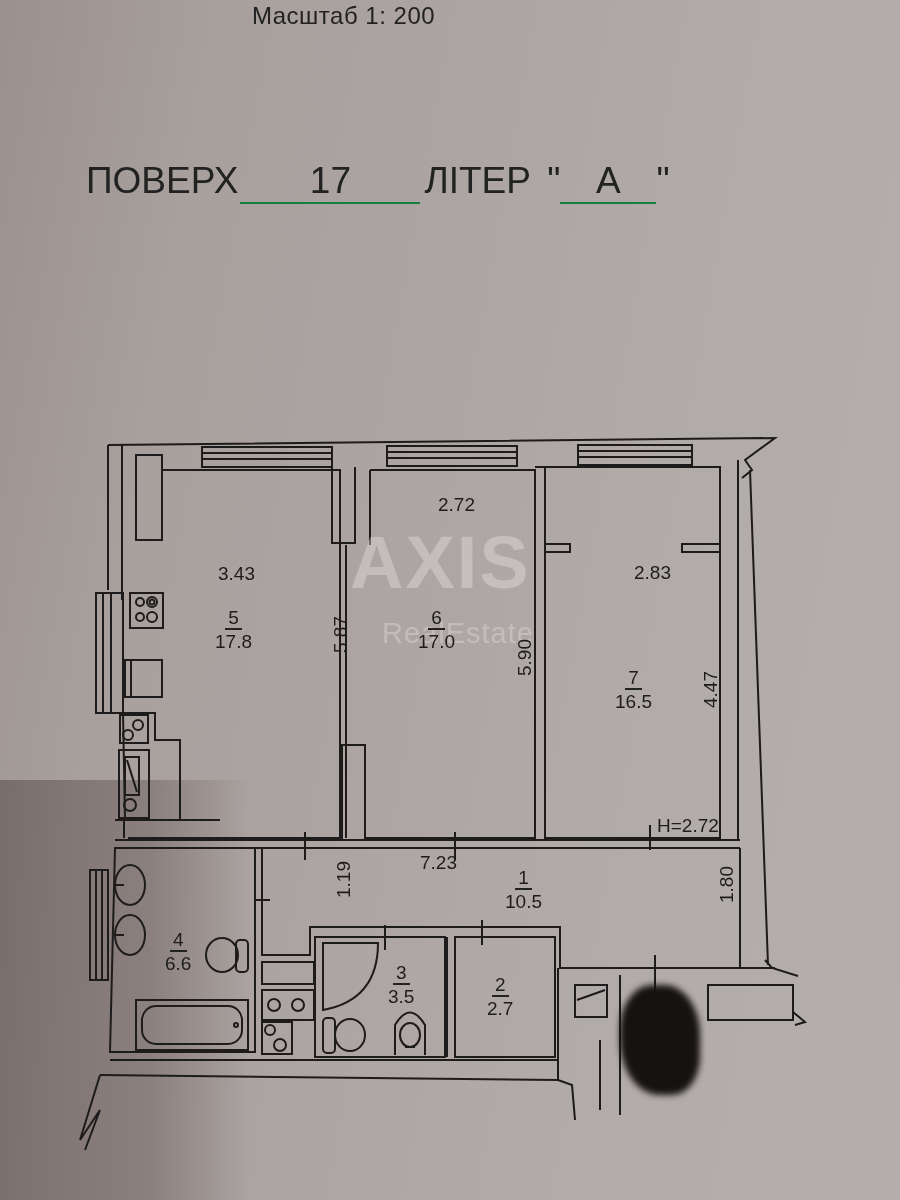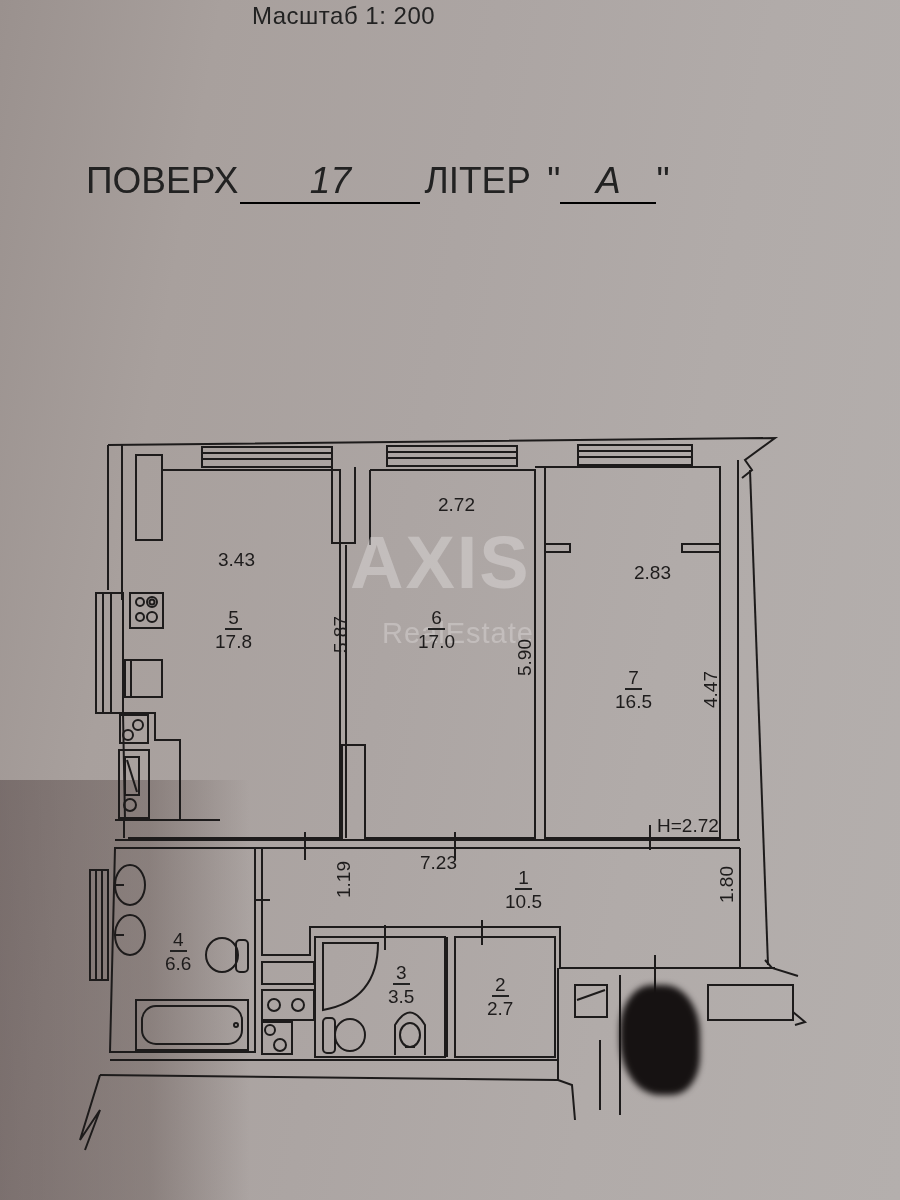--- a/index.html
+++ b/index.html
@@ -17,21 +17,21 @@
   .scale-title {
     position: absolute; left: 252px; top: 2px;
     font-size: 24px; letter-spacing: 0.5px; color: #222;
   }
   .floor-line {
     position: absolute; left: 86px; top: 160px; font-size: 37px; color: #222;
     white-space: nowrap;
   }
   .floor-line span { display: inline-block; vertical-align: baseline; }
   .blank {
-    border-bottom: 2px solid #000000; text-align: center; position: relative; font-style: italic;
+    border-bottom: 2px solid #15803d; text-align: center; position: relative;
   }
   .floor-num-blank { width: 180px; margin-left: 2px; }
   .liter-blank { width: 96px; }
   svg.plan { position: absolute; left: 0; top: 0; }
   .lbl { position: absolute; font-size: 19px; color: #1e1c1c; text-align: center; line-height: 1; }
   .room-num { display: block; border-bottom: 2px solid #222; padding: 0 3px 1px; margin: 0 auto 2px; width: fit-content; }
   .rot { transform: rotate(-90deg); transform-origin: center center; }
   .wm-big {
     position: absolute; left: 350px; top: 520px; font-size: 74px; font-weight: bold;
     color: rgba(235,232,232,0.38); letter-spacing: 2px;
@@ -204,21 +204,21 @@
   <rect x="708" y="985" width="85" height="35"></rect>
   <path d="M793 1012 L805 1022 L795 1025"></path>
   <line x1="655" y1="955" x2="655" y2="1010"></line>
 </svg>
 
 <div class="wm-big">AXIS</div>
 <div class="wm-small">RealEstate</div>
 
 <div class="blot"></div>
 
-<div class="lbl" style="left:218px; top:550px;text-align:right;">3.43</div>
+<div class="lbl" style="left:218px; top:564px;text-align:right;">3.43</div>
 <div class="lbl" style="left:215px; top:608px;">
   <span class="room-num">5</span>
   <span>17.8</span>
 </div>
 <div class="lbl rot" style="left:310px; top:625px; width:60px;">5.87</div>
 
 <div class="lbl" style="left:438px; top:479px;margin-top:16px;">2.72</div>
 <div class="lbl" style="left:418px; top:608px;">
   <span class="room-num">6</span>
   <span>17.0</span>

